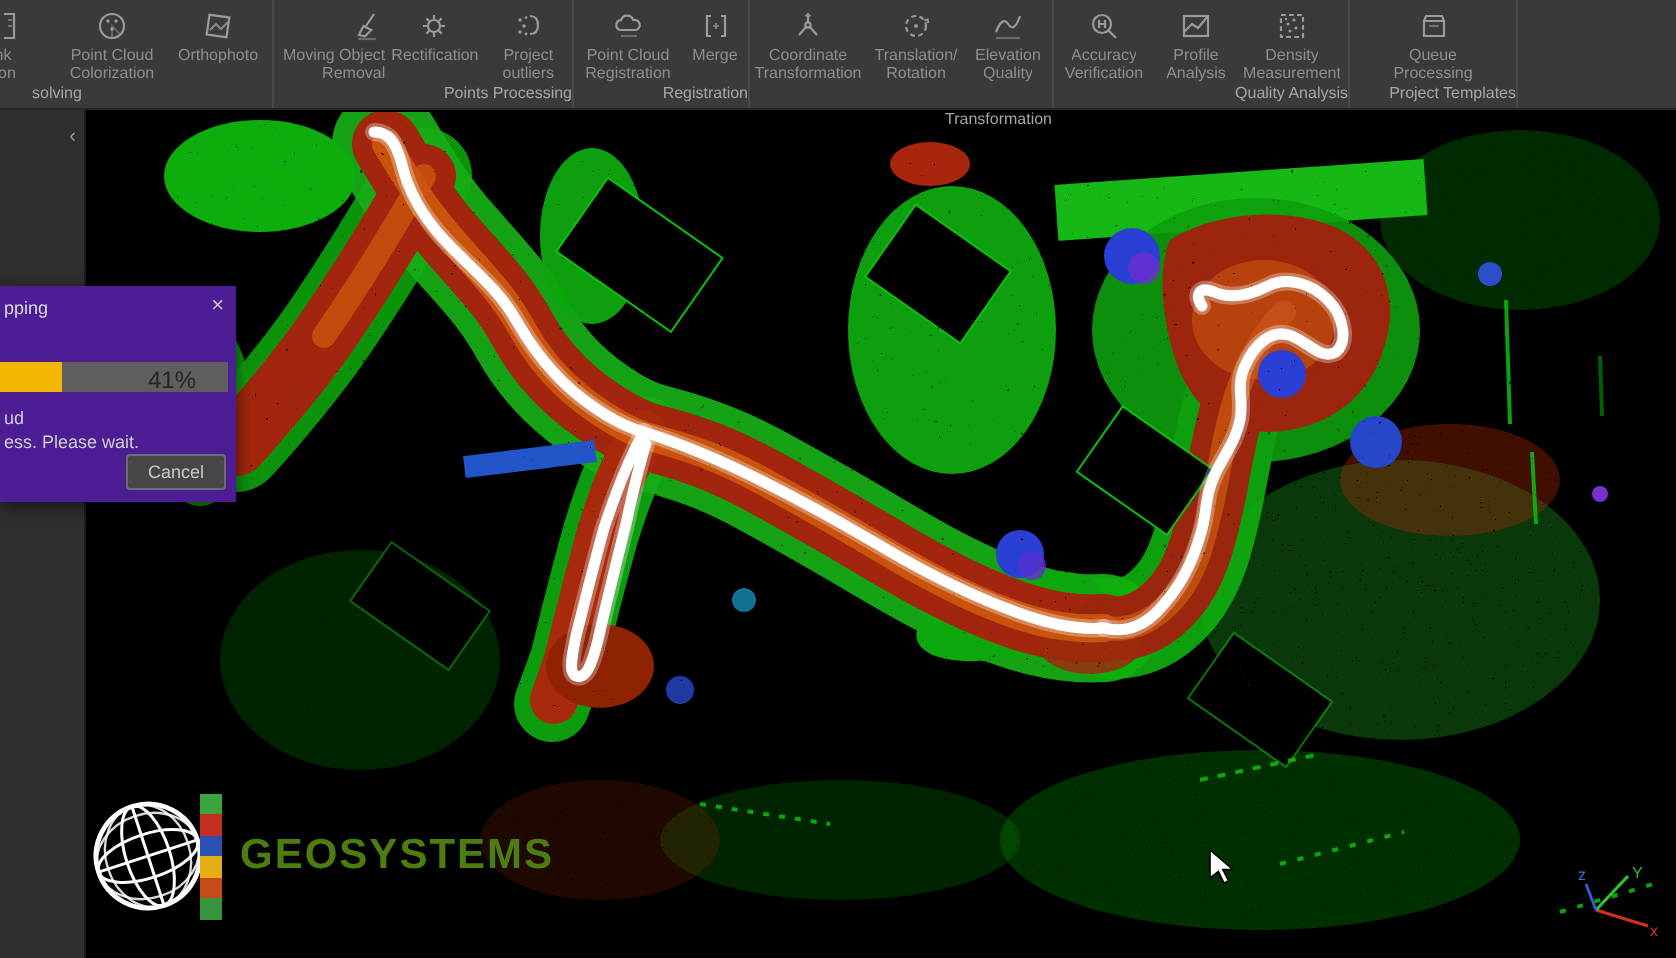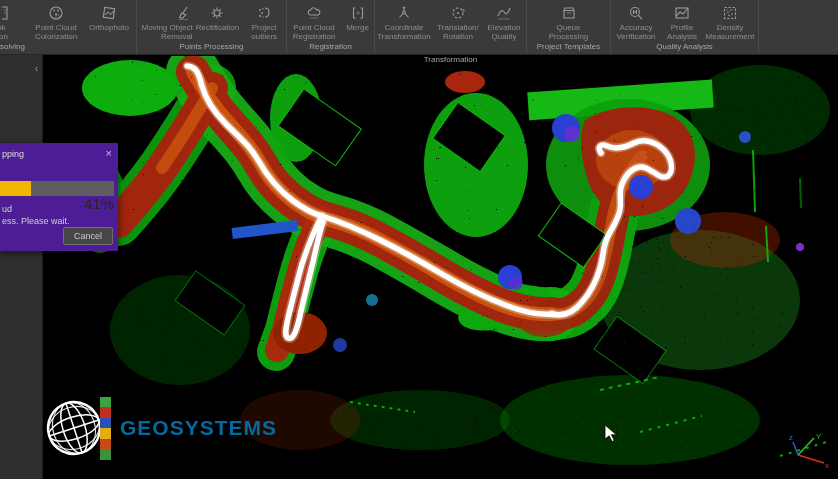--- a/index.html
+++ b/index.html
@@ -8,50 +8,50 @@
 
   
   .toolbar{position:absolute;left:0;top:0;width:838px;height:55px;background:#3a3a3a;
     border-bottom:1px solid #262626;display:flex;z-index:30;}
   .tgroup{display:flex;flex-direction:column;border-right:1px solid #4a4a4a;height:100%;}
   .titems{display:flex;flex:1;align-items:flex-start;padding-top:3px;}
   .titem{display:flex;flex-direction:column;align-items:center;font-size:8px;color:#8e8e8e;
     line-height:1.15;text-align:center;cursor:default;}
   .ticon{height:19px;display:flex;align-items:center;justify-content:center;margin-bottom:1px;}
   .tl1,.tl2{display:block;height:9px;white-space:nowrap;overflow:hidden;}
-  .tgroup-label{text-align:center;font-size:8px;color:#a6a6a6;padding-bottom:3px;white-space:nowrap;}
-  .tgroup-label.cut{text-align:left;margin-left:0;}
+  .tgroup-label{text-align:right;font-size:8px;color:#a6a6a6;padding-bottom:3px;white-space:nowrap;}
+  .tgroup-label.cut{text-align:left;margin-left:16px;}
   .tfill{flex:1;background:#3a3a3a;}
   .clipped{overflow:hidden;}
   .clipped .inner{transform:translateX(-13px);}
 
   
   .sidebar{position:absolute;left:0;top:55px;width:43px;height:424px;background:#2f2f2f;
     border-right:1px solid #1c1c1c;z-index:20;}
   .sidebar .chev{position:absolute;top:8px;right:4px;color:#9a9a9a;font-size:10px;cursor:pointer;}
 
   
   .dialog{position:absolute;left:0;top:143px;width:118px;height:108px;background:#4c1d95;
     box-shadow:0 2px 8px rgba(0,0,0,.6);z-index:40;color:#d0d0d0;font-size:9px;}
   .dlg-title{position:absolute;left:2px;top:6px;color:#dcdcdc;}
   .dlg-close{position:absolute;right:6px;top:4px;color:#c2c2c2;font-size:11px;cursor:pointer;}
   .dlg-msg{position:absolute;left:2px;top:25px;color:#cfcfcf;margin-top:48px;}
   .dlg-track{position:absolute;left:0;top:38px;width:114px;height:15px;background:#5e5e5e;}
   .dlg-fill{position:absolute;left:0;top:0;height:100%;width:31px;background:#f2b600;}
-  .dlg-pct{position:absolute;right:0;top:2px;color:#262626;font-size:15px;margin-top:12px;}
+  .dlg-pct{position:absolute;right:16px;top:2px;color:#262626;font-size:12px;}
   .dlg-detail{position:absolute;left:2px;top:61px;color:#cfcfcf;}
   .dlg-cancel{position:absolute;right:5px;bottom:6px;width:50px;height:18px;background:#464646;
     border:1px solid #6d6d6d;color:#c9c9c9;font-size:9px;border-radius:2px;text-align:center;
     line-height:16px;cursor:pointer;}
 
   
   .logo{position:absolute;left:44px;top:394px;display:flex;align-items:center;z-index:25;}
   .logo-strip{display:flex;flex-direction:column;margin-left:-8px;margin-right:9px;}
   .logo-strip span{width:11px;height:10.5px;display:block;}
-  .logo-text .brand{color:#0369a1;font-size:21px;font-weight:600;letter-spacing:1px;line-height:1.1;}
+  .logo-text .brand{color:#4d7c0f;font-size:21px;font-weight:600;letter-spacing:1px;line-height:1.1;}
   .logo-text .region{color:#fff;font-size:15px;margin-top:2px;}
 
   .cursor{position:absolute;left:604px;top:424px;z-index:50;}
   .gizmo{position:absolute;left:786px;top:430px;z-index:25;}
 </style>
 </head>
 <body>
 
 <div id="stage">
 
@@ -310,37 +310,20 @@
                 <path d="M3 15h12" opacity=".5"></path>
               </svg>
           </span>
           <span class="tl1">Elevation</span>
           <span class="tl2">Quality</span>
         </div>
       </div>
       <div class="tgroup-label">Transformation</div>
     </div>
 
-    <div class="tgroup" style="width:84px;">
-      <div class="titems">
-        <div class="titem" style="width:84px;">
-          <span class="ticon">
-            <svg width="18" height="18" viewBox="0 0 18 18" fill="none" stroke="#9a9a9a" stroke-width="1.1">
-                <path d="M4 6.5h10V14H4z"></path>
-                <path d="M4 6.5 5 4h8l1 2.5"></path>
-                <path d="M6.5 9h5" opacity=".6"></path>
-              </svg>
-          </span>
-          <span class="tl1">Queue</span>
-          <span class="tl2">Processing</span>
-        </div>
-      </div>
-      <div class="tgroup-label">Project Templates</div>
-    </div>
-
     <div class="tgroup" style="width:148px;">
       <div class="titems">
         <div class="titem" style="width:50px;">
           <span class="ticon">
             <svg width="18" height="18" viewBox="0 0 18 18" fill="none" stroke="#9a9a9a" stroke-width="1.1">
                 <circle cx="8" cy="8" r="4.5"></circle>
                 <path d="M11.4 11.4 15 15"></path>
                 <path d="M6.5 6v4M9.5 6v4M6.5 8h3"></path>
               </svg>
           </span>
@@ -368,20 +351,37 @@
                   <circle cx="8" cy="11.5" r=".8"></circle>
                   <circle cx="6" cy="5.5" r=".6"></circle>
                 </g>
               </svg>
           </span>
           <span class="tl1">Density</span>
           <span class="tl2">Measurement</span>
         </div>
       </div>
       <div class="tgroup-label">Quality Analysis</div>
+    </div>
+
+    <div class="tgroup" style="width:84px;">
+      <div class="titems">
+        <div class="titem" style="width:84px;">
+          <span class="ticon">
+            <svg width="18" height="18" viewBox="0 0 18 18" fill="none" stroke="#9a9a9a" stroke-width="1.1">
+                <path d="M4 6.5h10V14H4z"></path>
+                <path d="M4 6.5 5 4h8l1 2.5"></path>
+                <path d="M6.5 9h5" opacity=".6"></path>
+              </svg>
+          </span>
+          <span class="tl1">Queue</span>
+          <span class="tl2">Processing</span>
+        </div>
+      </div>
+      <div class="tgroup-label">Project Templates</div>
     </div>
 
     <div class="tfill"></div>
   </div>
 
   <div class="sidebar">
     <span class="chev">‹</span>
   </div>
 
   <div class="dialog">

